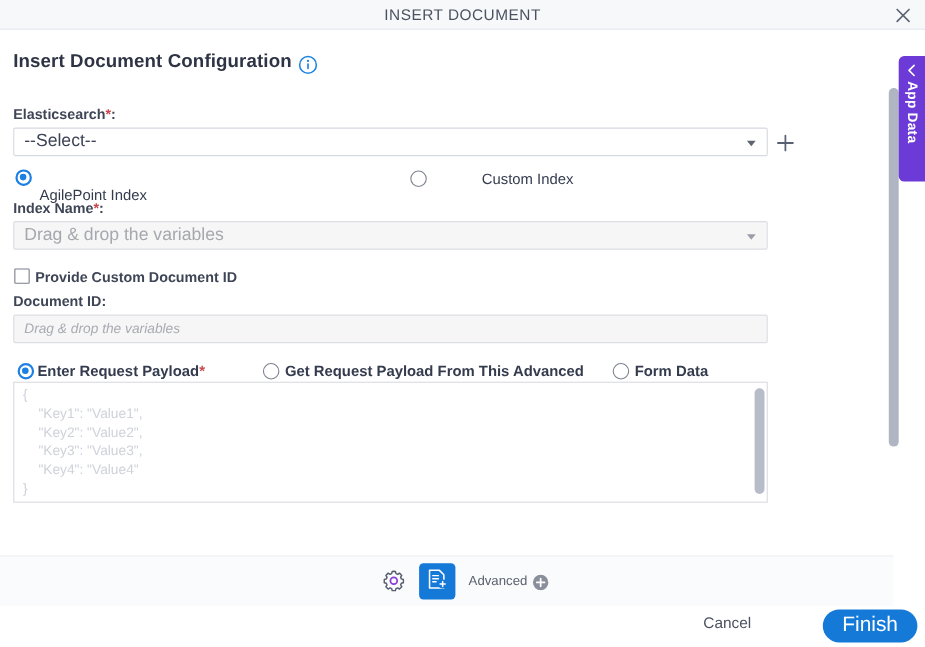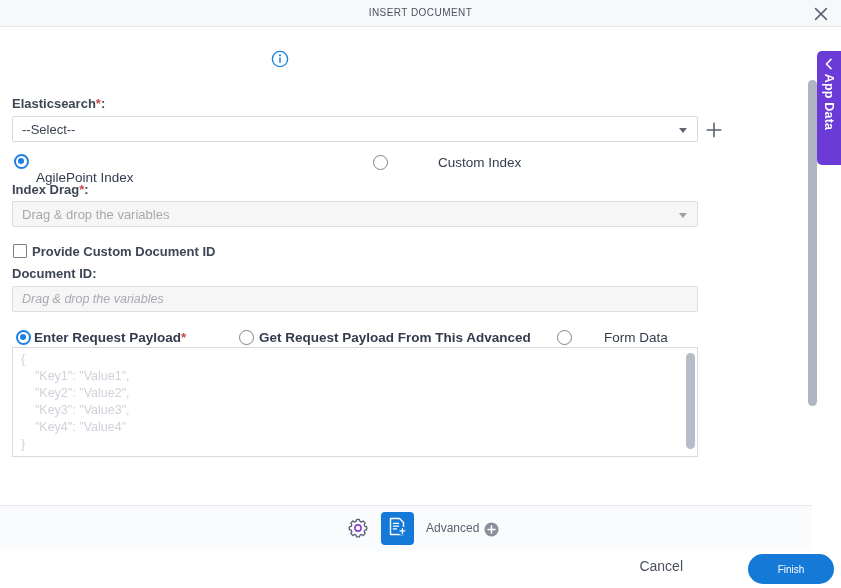--- a/index.html
+++ b/index.html
@@ -23,21 +23,21 @@
     width: 841px; height: 27px;
     background: #f7f8fa;
     border-bottom: 1px solid #e3e6ec;
     box-sizing: border-box;
   }
   .titlebar-text {
     position: absolute; left: 0; top: 0;
     width: 841px; height: 26px;
     line-height: 26px;
     text-align: center;
-    font-size: 10px;
+    font-size: 14px;
     letter-spacing: .45px;
     color: #4a5160;
     font-weight: 400;
   }
   .close-btn {
     position: absolute; right: 8px; top: 2px;
     width: 24px; height: 24px;
     cursor: pointer;
     display: flex; align-items: center; justify-content: center;
   }
@@ -72,21 +72,21 @@
     border: 1px solid #d6d9e0;
     background: #ffffff;
     border-radius: 2px;
   }
   .field-box.disabled { background: #f6f6f7; border-color: #dcdde1; padding-left: 16px; }
 
   .field-text {
     position: absolute; left: 9px; top: 0;
     height: 100%;
     display: flex; align-items: center;
-    font-size: 13px;
+    font-size: 16px;
     color: #3c4354;
     white-space: nowrap;
   }
   .field-text.placeholder { color: #a6a8ad; }
   .field-text.placeholder-italic { color: #a9abb1; font-style: italic; font-size: 12.5px; }
 
   .caret {
     position: absolute;
     width: 0; height: 0;
     border-left: 4.5px solid transparent;
@@ -214,21 +214,21 @@
     font-size: 14px;
     display: flex; align-items: center; justify-content: center;
     cursor: pointer;
   }
   .btn-finish {
     position: absolute; left: 748px; top: 554px;
     width: 86px; height: 30px;
     border-radius: 15px;
     background: #1579d8;
     color: #ffffff;
-    font-size: 10px;
+    font-size: 19px;
     display: flex; align-items: center; justify-content: center;
     cursor: pointer;
   }
 
   
   .rail-scroll-thumb {
     position: absolute; left: 808px; top: 80px;
     width: 9px; height: 326px;
     background: #b0b5c2;
     border-radius: 5px;
@@ -265,20 +265,21 @@
 
   <div class="titlebar">
     <div class="titlebar-text">INSERT DOCUMENT</div>
     <div class="close-btn">
       <svg width="16" height="16" viewBox="0 0 16 16" aria-hidden="true">
         <path d="M2.6 2.6 L13.4 13.4 M13.4 2.6 L2.6 13.4" stroke="#5b6273" stroke-width="1.5" stroke-linecap="round"></path>
       </svg>
     </div>
   </div>
 
+  <div class="page-title">Insert Document Configuration</div>
   <div class="info-icon">
     <svg width="18" height="18" viewBox="0 0 18 18" aria-hidden="true">
       <circle cx="9" cy="9" r="7.6" fill="none" stroke="#1b84e0" stroke-width="1.4"></circle>
       <circle cx="9" cy="5.4" r="1.05" fill="#1b84e0"></circle>
       <rect x="8.25" y="7.5" width="1.5" height="5.4" rx=".7" fill="#1b84e0"></rect>
     </svg>
   </div>
 
   <div class="form-label" style="left:12px; top:96px;">
     <span>Elasticsearch</span><span class="req">*</span><span>:</span>
@@ -297,21 +298,21 @@
 
   <div class="radio-row" style="left:0; top:0;">
     <span class="radio checked" style="left:14px; top:154px;"></span>
     <span class="radio-label" style="left:36px; top:170px;">AgilePoint Index</span>
 
     <span class="radio" style="left:373px; top:155px;"></span>
     <span class="radio-label" style="left:394px; top:155px;margin-left:44px;">Custom Index</span>
   </div>
 
   <div class="form-label" style="left:12px; top:182px;">
-    <span>Index Drag</span><span class="req">*</span><span>:</span>
+    <span>Index Name</span><span class="req">*</span><span>:</span>
   </div>
 
   <div class="field-box disabled" style="left:12px; top:201px; width:686px; height:26px;">
     <span class="field-text placeholder">Drag &amp; drop the variables</span>
     <span class="caret light" style="right:10px; top:11px;"></span>
   </div>
 
   <span class="checkbox" style="left:13px; top:244px;"></span>
   <span class="radio-label" style="left:32px; top:244px; font-weight:bold; color:#3e4555; font-size:13px;">Provide Custom Document ID</span>
 
@@ -326,21 +327,21 @@
   <div class="radio-row">
     <span class="radio checked" style="left:16px; top:330px;"></span>
     <span class="radio-label" style="left:34px; top:330px; font-weight:bold;">
       <span>Enter Request Payload</span><span class="req">*</span>
     </span>
 
     <span class="radio" style="left:239px; top:330px;"></span>
     <span class="radio-label" style="left:259px; top:330px; font-weight:bold;">Get Request Payload From This Advanced</span>
 
     <span class="radio" style="left:557px; top:330px;"></span>
-    <span class="radio-label" style="left:604px; top:330px; font-weight:normal;">Form Data</span>
+    <span class="radio-label" style="left:577px; top:330px; font-weight:bold;">Form Data</span>
   </div>
 
   <div class="payload-box">
     <div class="payload-text">{
     "Key1": "Value1",
     "Key2": "Value2",
     "Key3": "Value3",
     "Key4": "Value4"
 }</div>
     <div class="payload-scroll-thumb"></div>

